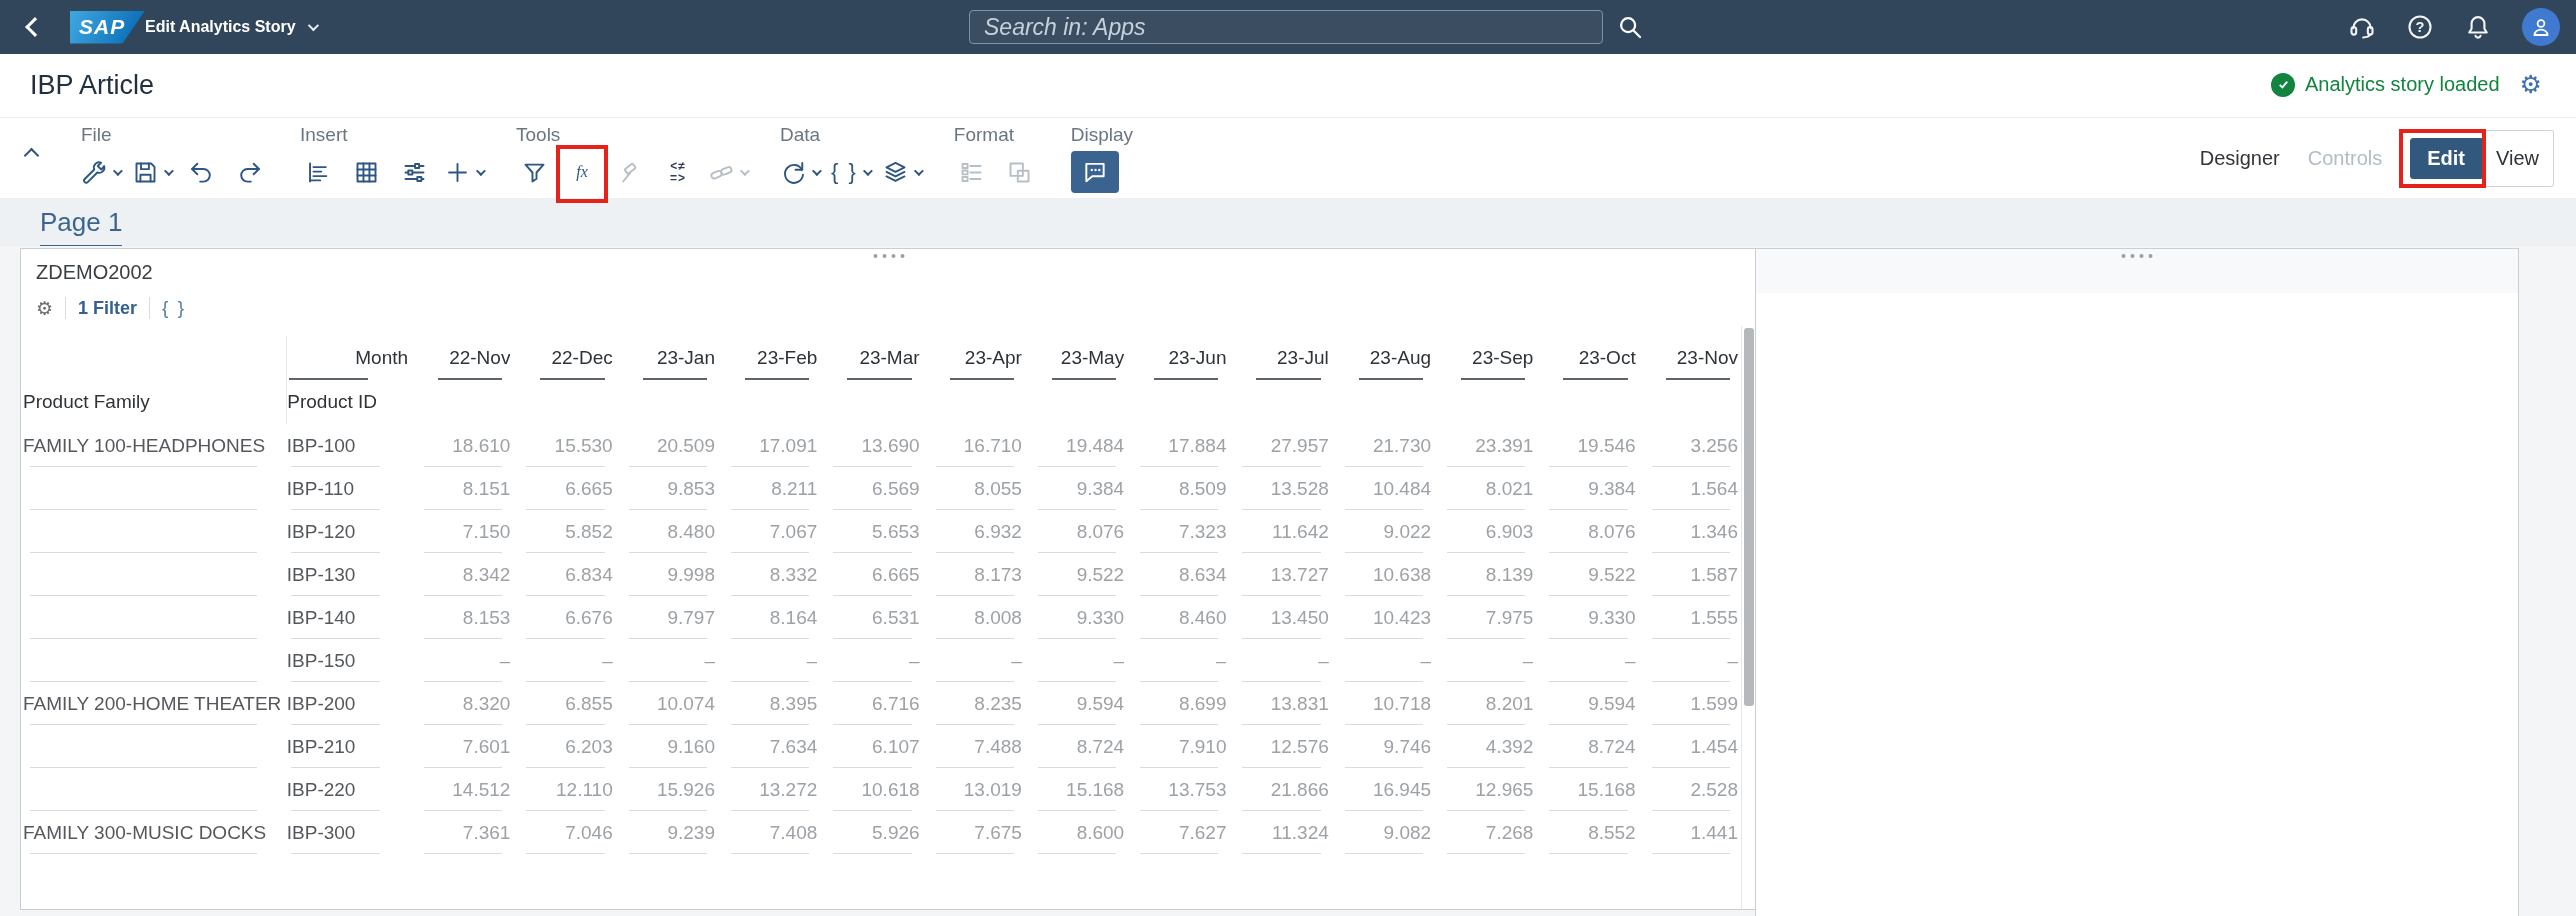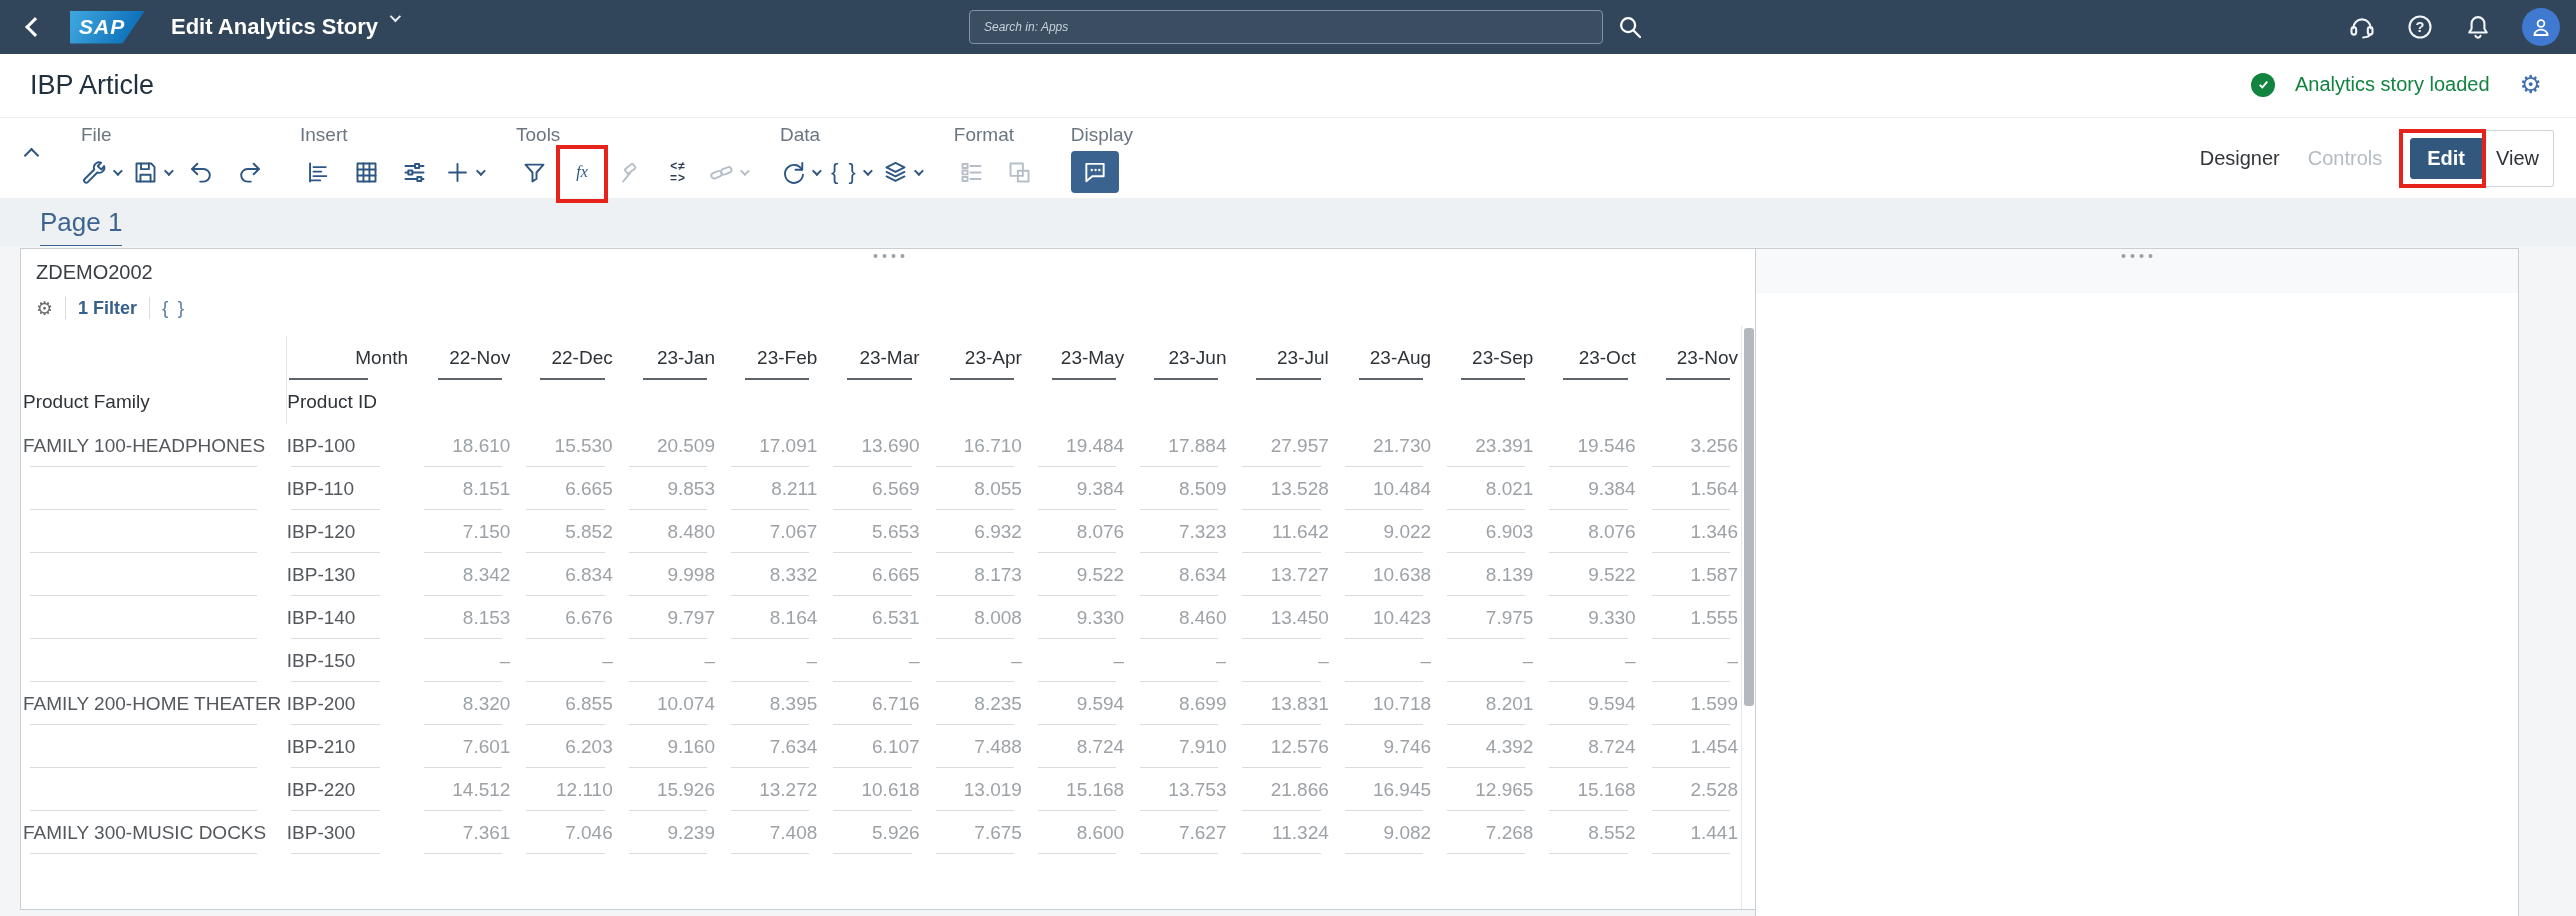--- a/index.html
+++ b/index.html
@@ -3,35 +3,35 @@
 <meta charset="utf-8">
 <style>
   * { margin:0; padding:0; box-sizing:border-box; }
   body { font-family:"Liberation Sans","DejaVu Sans",sans-serif; }
   .screen { position:relative; width:2576px; height:916px; background:#f4f5f6; overflow:hidden; }
 
   
   .shellbar { position:absolute; top:0; left:0; right:0; height:54px; background:#32465b; display:flex; align-items:center; }
   .back { margin-left:28px; width:14px; height:14px; border-left:3px solid #fff; border-bottom:3px solid #fff; transform:rotate(45deg); cursor:pointer; }
   .saplogo { margin-left:28px; width:75px; height:33px; background:linear-gradient(115deg,#3fa8e0 0%,#0d6fb8 85%); clip-path:polygon(0 0,100% 0,70% 100%,0 100%); color:#fff; font-weight:bold; font-style:italic; font-size:21px; display:flex; align-items:center; padding-left:9px; letter-spacing:1px; }
-  .apptitle { margin-left:26px; color:#fff; font-weight:bold; font-size:22px; display:flex; align-items:flex-start; gap:12px; cursor:pointer; }
+  .apptitle { color:#fff; font-weight:bold; font-size:16px; display:flex; align-items:center; gap:12px; cursor:pointer; }
   .chv { width:8px; height:8px; border-right:2px solid currentColor; border-bottom:2px solid currentColor; transform:rotate(45deg) translateY(-2px); display:inline-block; }
   .chv.white { color:#e8eef5; }
-  .searchbox { position:absolute; left:969px; top:10px; width:634px; height:34px; background:rgba(255,255,255,0.04); border:1px solid #7e93a8; border-radius:4px; color:#fff; font-size:12px; font-style:italic; padding:0 14px; outline:none; }
+  .searchbox { position:absolute; left:969px; top:10px; width:634px; height:34px; background:rgba(255,255,255,0.04); border:1px solid #7e93a8; border-radius:4px; color:#fff; font-size:23px; font-style:italic; padding:0 14px; outline:none; }
   .searchbox::placeholder { color:#c7d1dc; font-style:italic; }
   .searchbtn { position:absolute; left:1615px; top:12px; width:30px; height:30px; color:#fff; cursor:pointer; }
   .shell-icons { position:absolute; right:16px; top:0; height:54px; display:flex; align-items:center; gap:30px; }
   .sicon { width:28px; height:28px; color:#f2f5f8; cursor:pointer; }
   .avatar { width:38px; height:38px; border-radius:50%; background:#3f7ad0; display:flex; align-items:center; justify-content:center; cursor:pointer; }
   svg.i { width:100%; height:100%; fill:none; stroke:currentColor; stroke-width:1.8; stroke-linecap:round; stroke-linejoin:round; }
 
   
   .subheader { position:absolute; top:54px; left:0; right:0; height:63px; background:#fff;padding-left:43px; }
   .pagetitle { position:absolute; left:30px; top:16px; font-size:27px; color:#21303f; }
-  .status { position:absolute; right:34px; top:18px; display:flex; align-items:center; gap:20px; }
+  .status { position:absolute; right:34px; top:18px; display:flex; align-items:center; gap:10px; }
   .okbadge { width:24px; height:24px; border-radius:50%; background:#12843f; display:flex; align-items:center; justify-content:center; }
   .okbadge svg { width:15px; height:15px; fill:none; stroke:#fff; stroke-width:3; }
   .status-text { color:#12843f; font-size:20px; }
   .gear-top { font-family:"DejaVu Sans",sans-serif; color:#3f6fae; font-size:25px; line-height:1; margin-left:10px; cursor:pointer; }
 
   
   .toolbar { position:absolute; top:117px; left:0; right:0; height:81px; background:#fff; border-top:1px solid #ececec; }
   .collapse { position:absolute; left:26px; top:32px; width:11px; height:11px; border-left:2.5px solid #2d5682; border-top:2.5px solid #2d5682; transform:rotate(45deg); cursor:pointer; }
   .groups { position:absolute; left:65px; top:4px; display:flex; align-items:flex-start; }
   .group { display:flex; flex-direction:column; padding:0 16px; }

